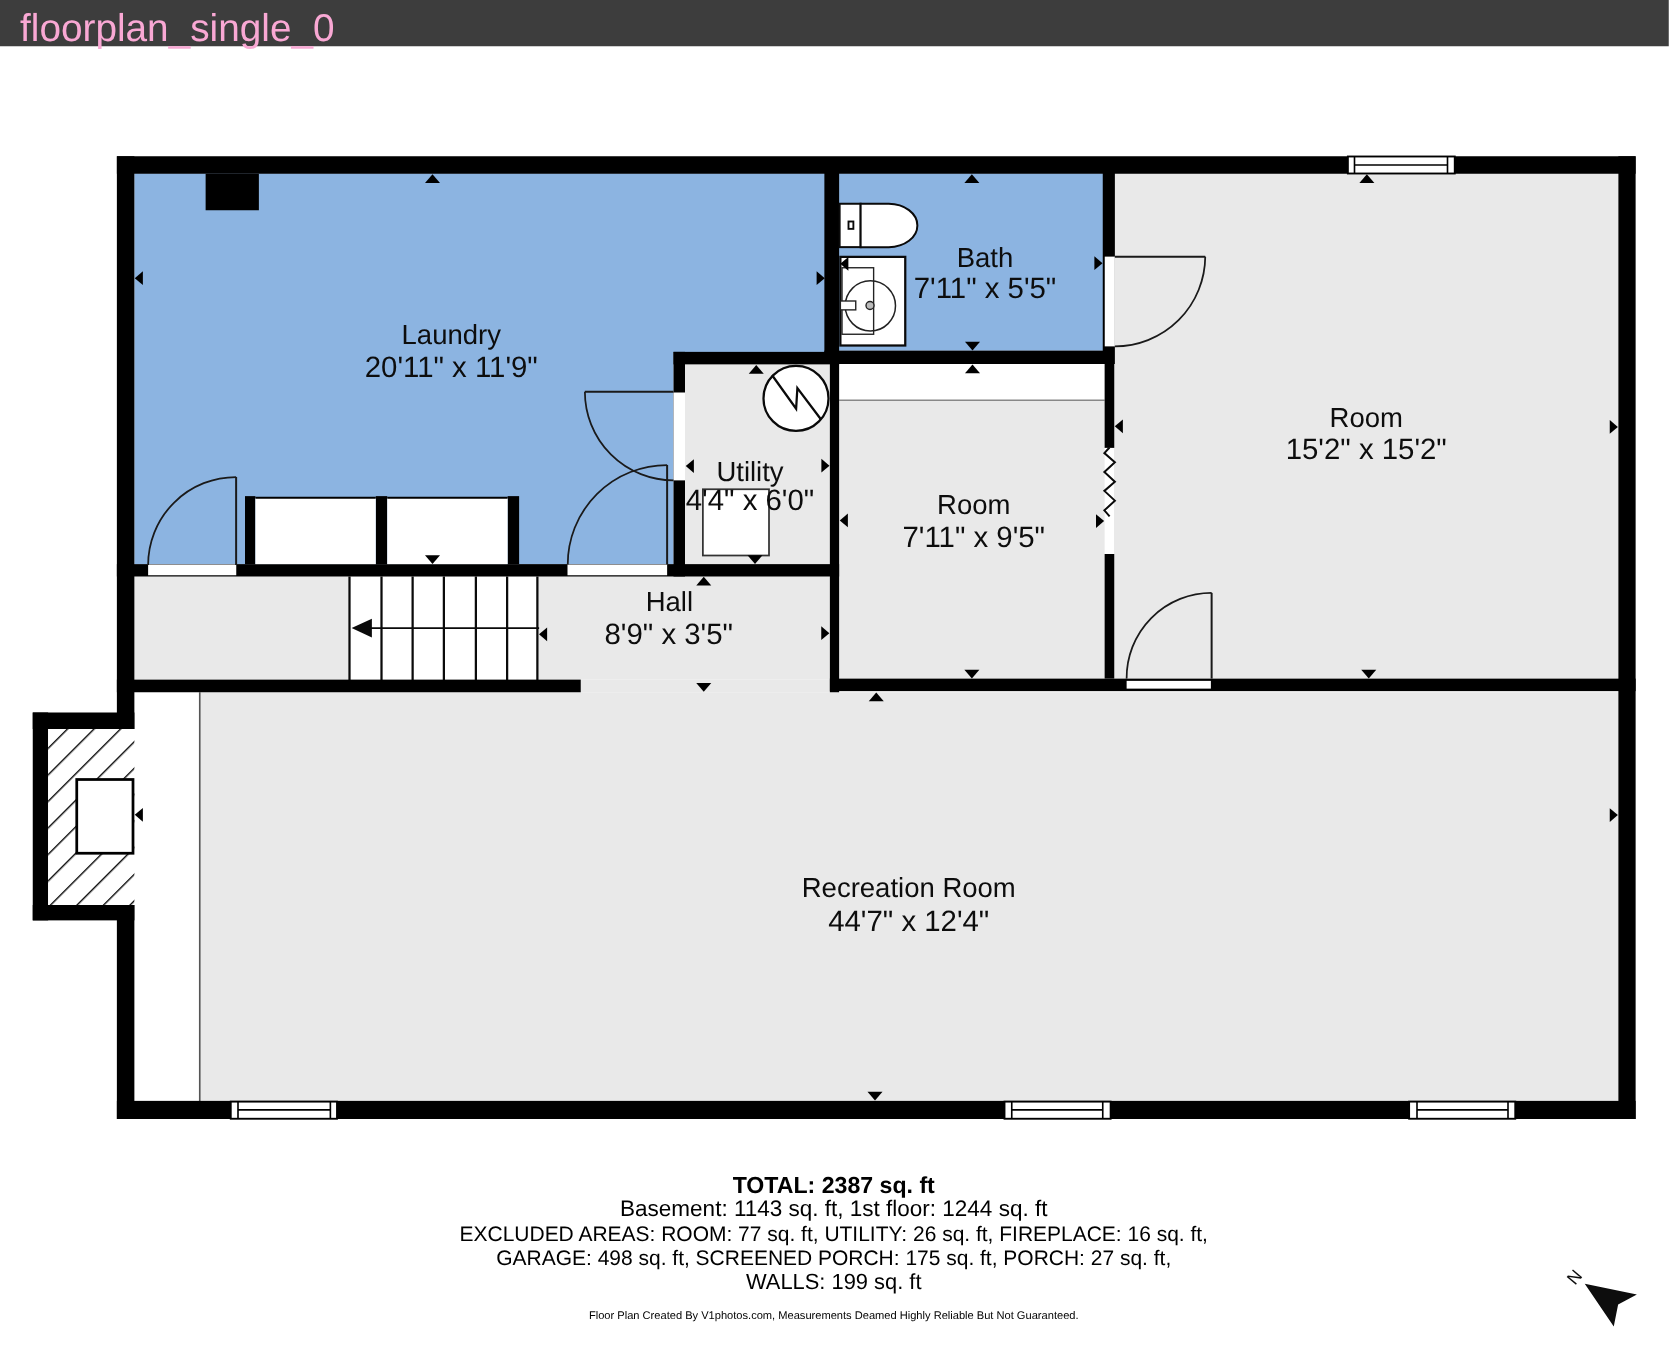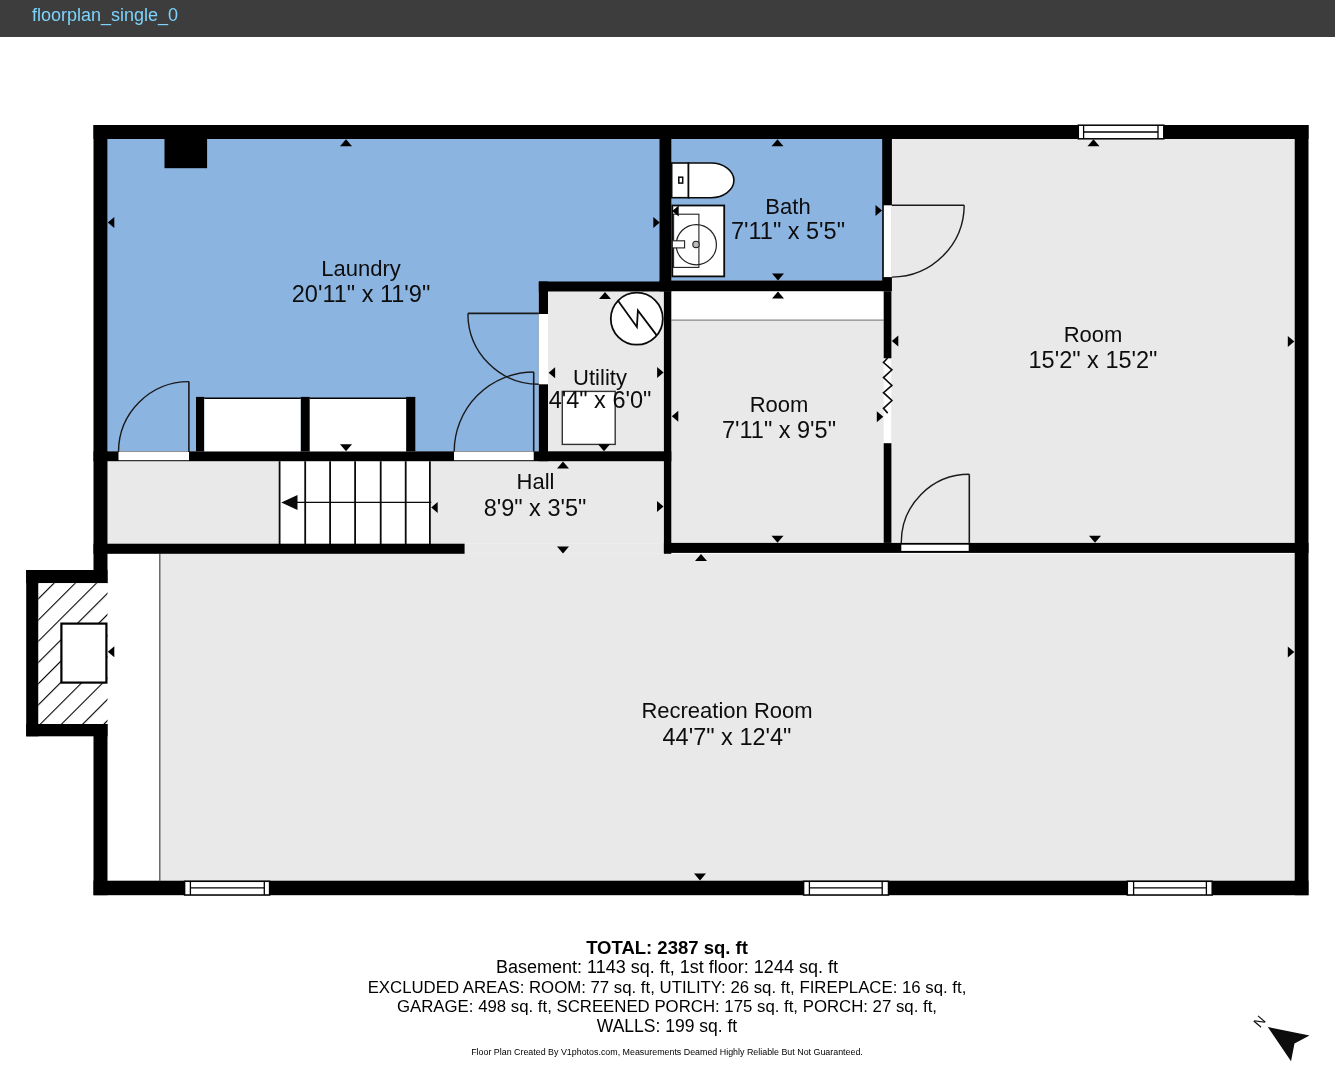--- a/index.html
+++ b/index.html
@@ -1,18 +1,18 @@
 <!DOCTYPE html>
 <html><head>
 <meta charset="utf-8">
 <style>
   html,body{margin:0;padding:0;background:#fff;width:1335px;height:1080px;overflow:hidden;}
   body{font-family:"Liberation Sans", sans-serif;}
   #bar{position:absolute;left:0;top:0;width:1335px;height:37px;background:#3d3d3d;}
-  #bar span{position:absolute;left:32px;top:5px;font-size:18px;color:#7dd3fc;}
+  #bar span{position:absolute;left:16px;top:5px;font-size:31px;color:#f9a8d4;}
   #plan{position:absolute;left:0;top:0;}
 </style>
 </head>
 <body>
 
 <div id="bar">
     <span>floorplan_single_0</span>
   </div>
 <svg id="plan" width="1335" height="1080" viewBox="0 0 1335 1080">
   <defs>

